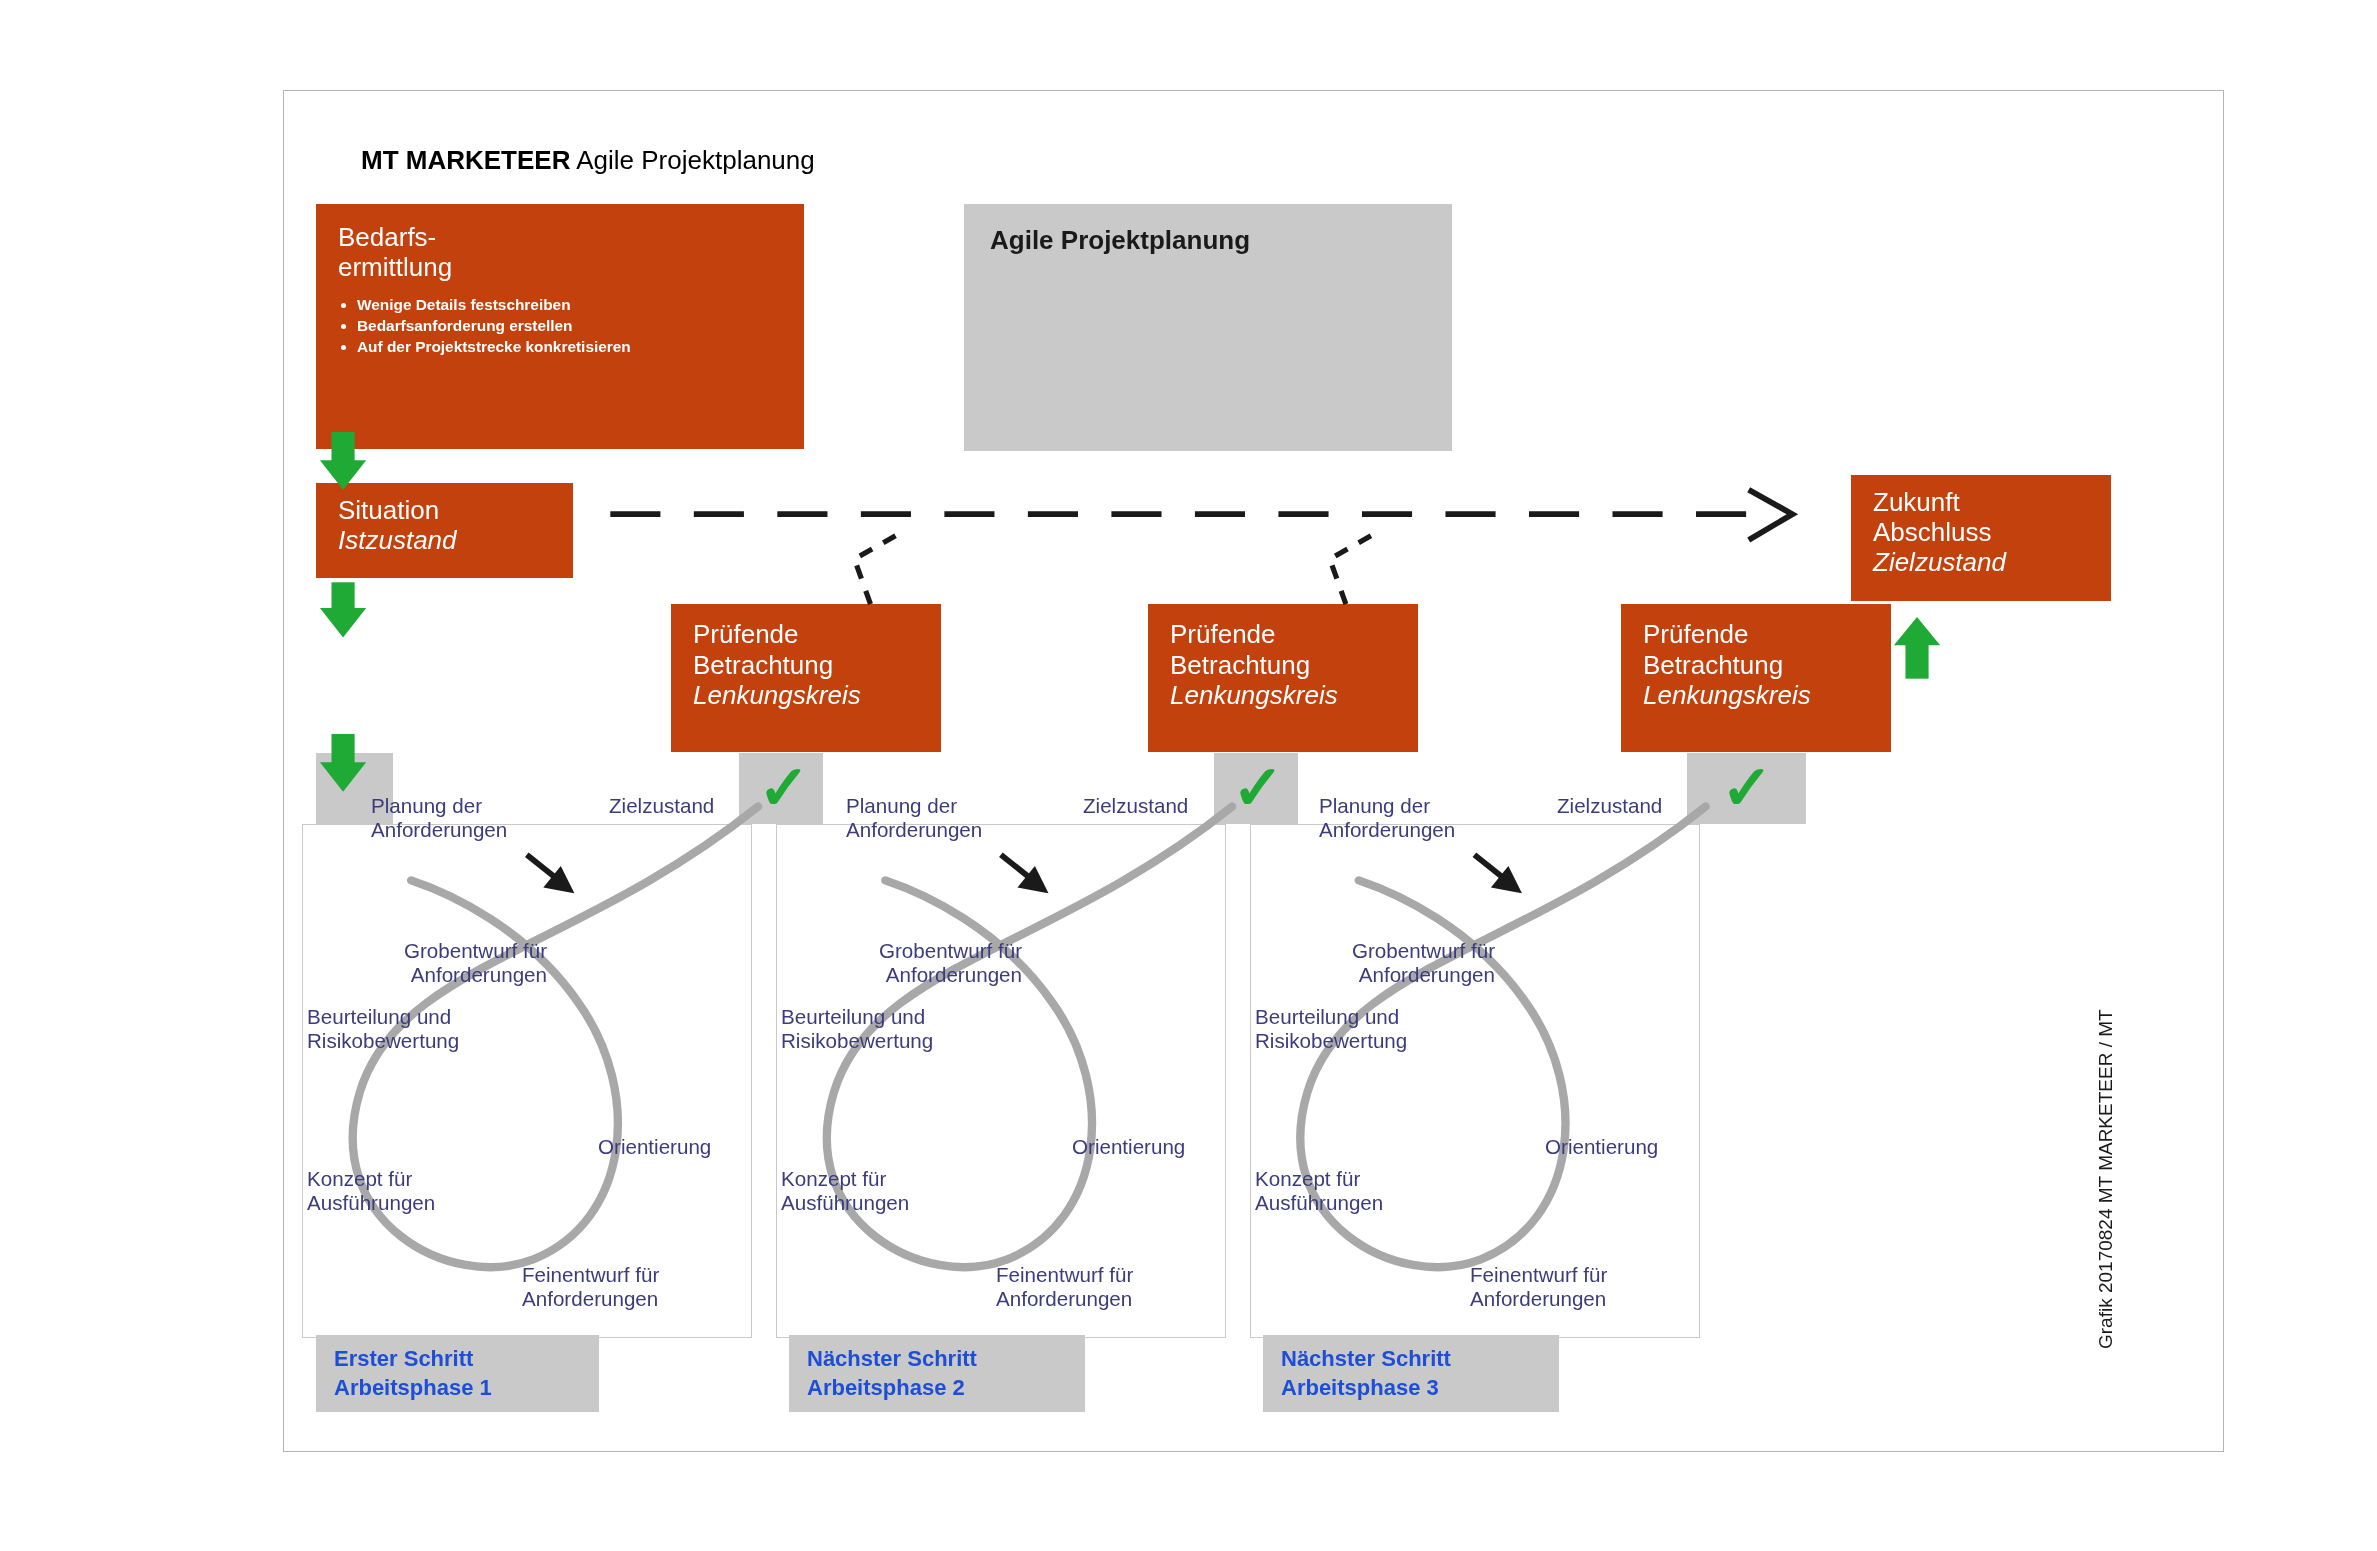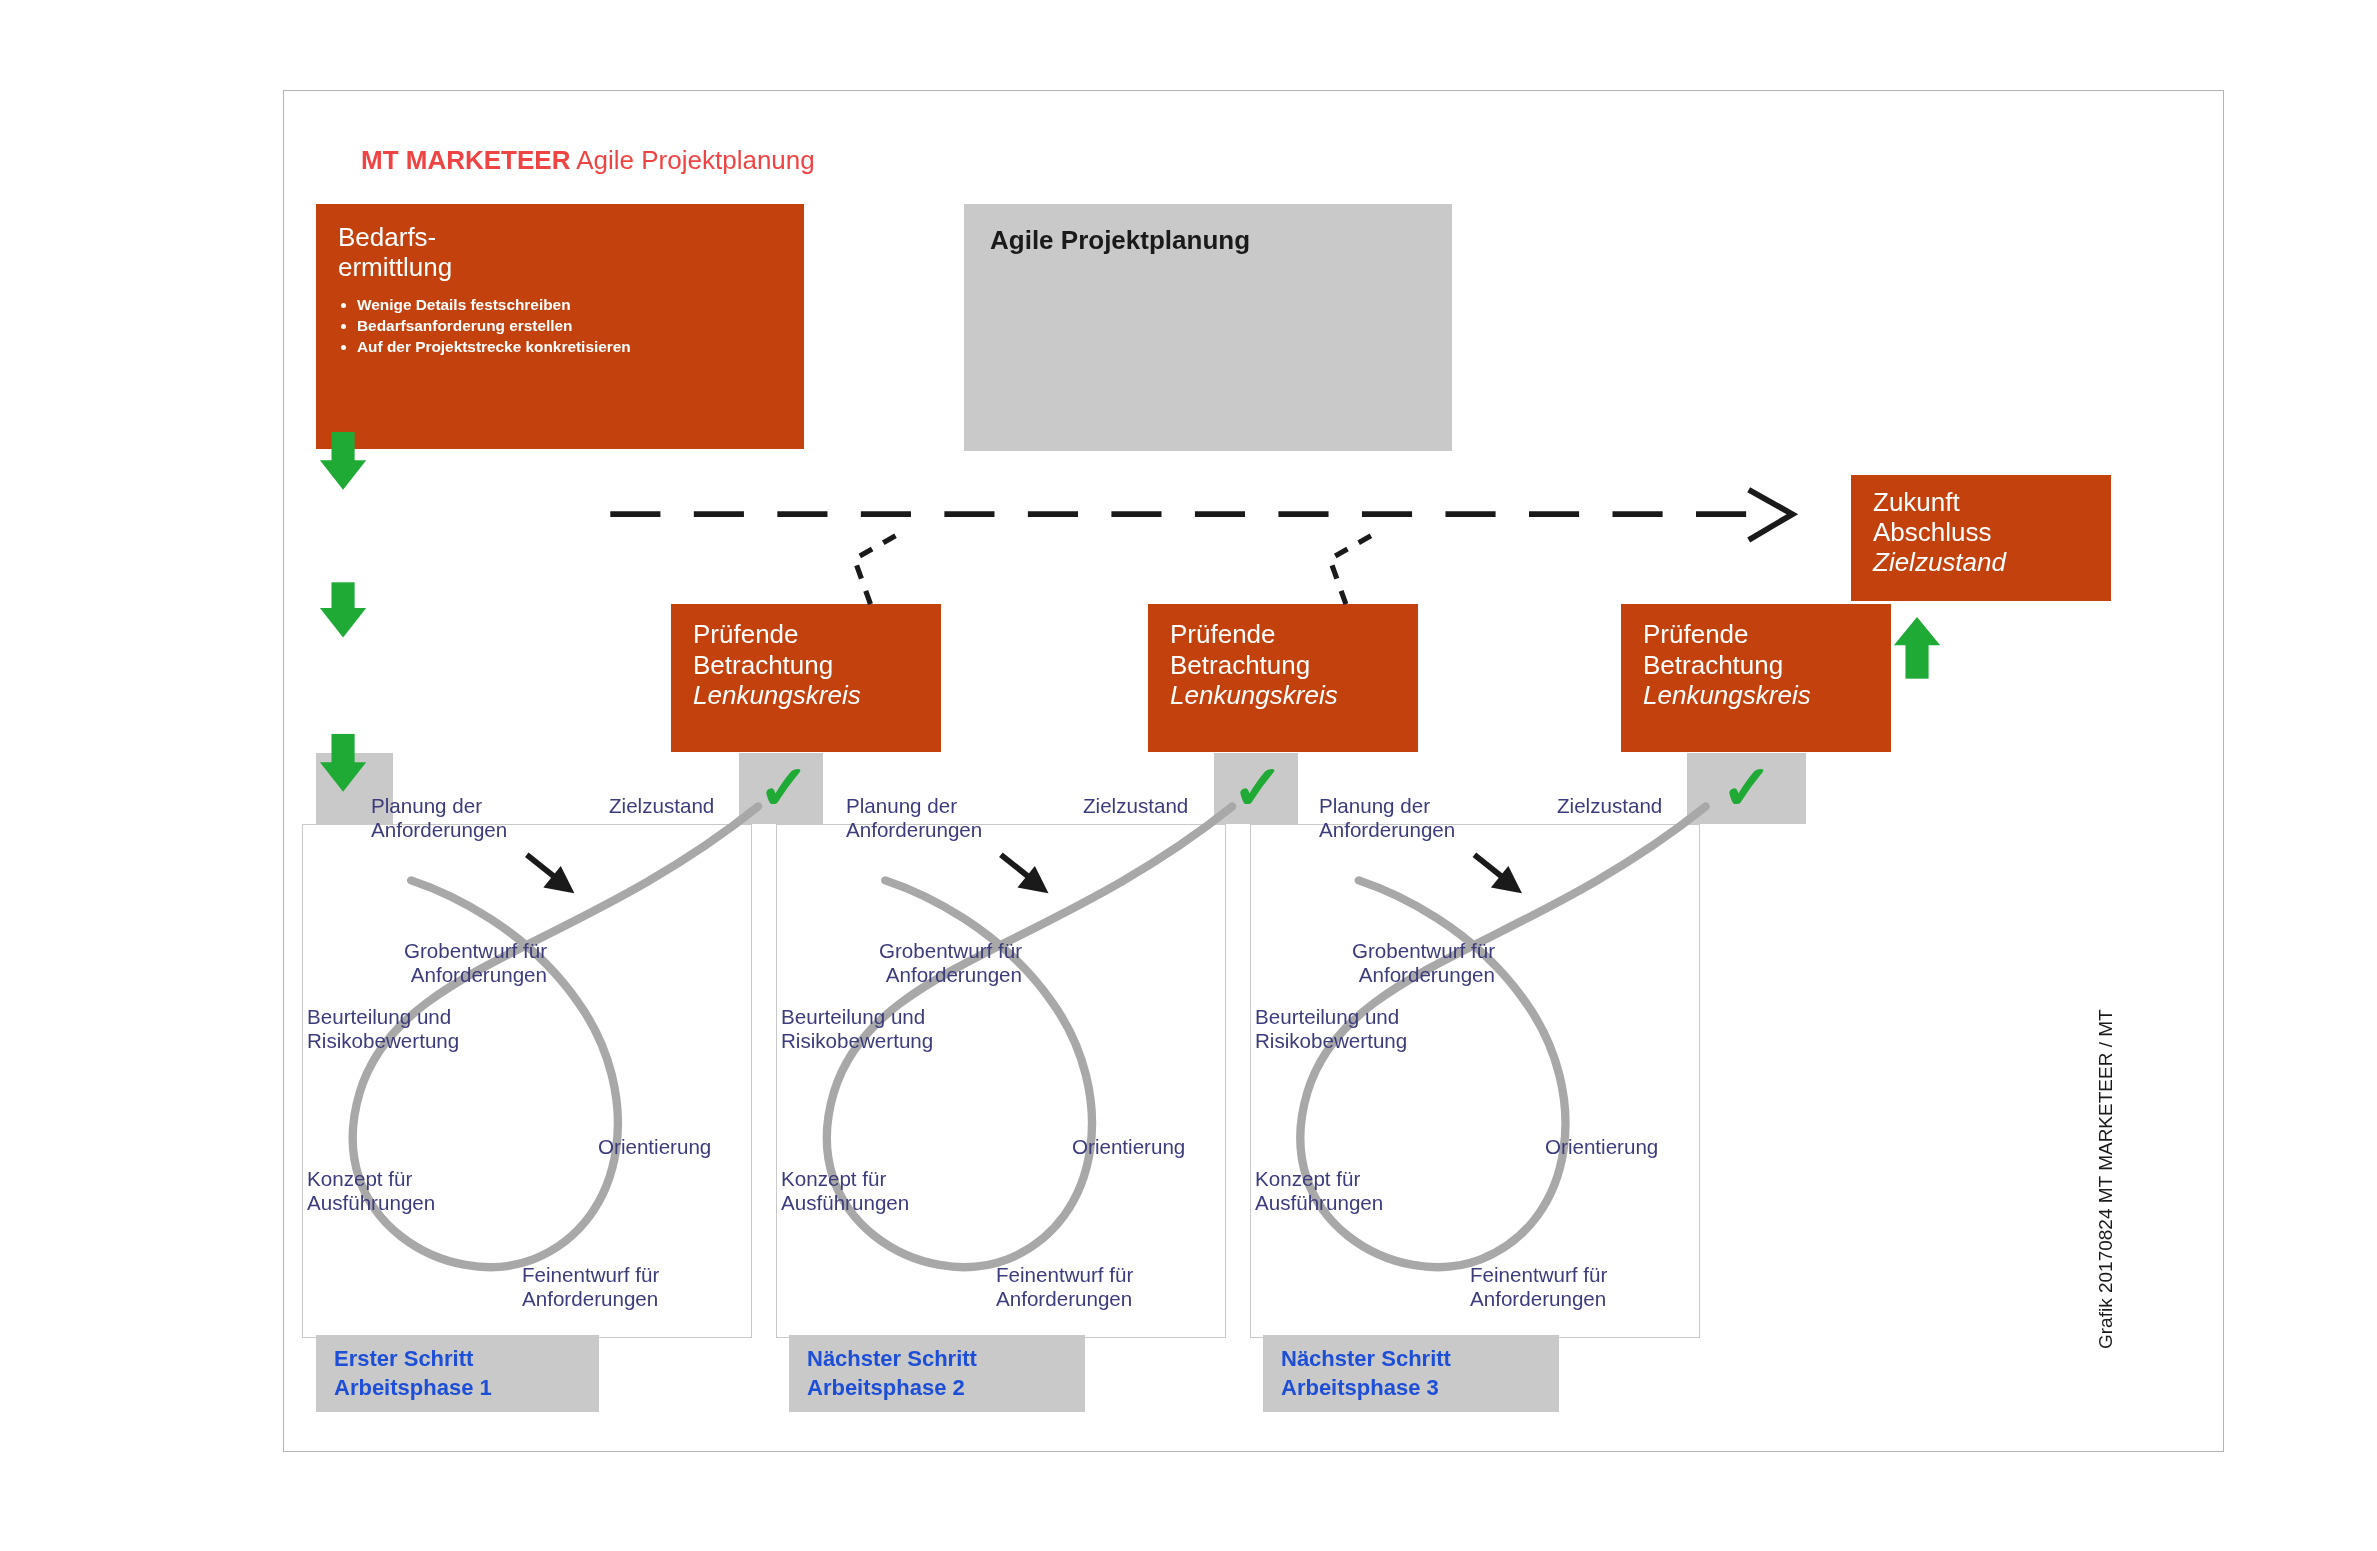--- a/index.html
+++ b/index.html
@@ -25,21 +25,21 @@
     height: 1362px;
     border: 1.9px solid #b4b4b4;
     box-sizing: border-box;
     background: #ffffff;
   }
   .title {
     position: absolute;
     left: 361px;
     top: 145px;
     font-size: 26px;
-    color: #ef4444;
+    color: #000000;
     white-space: nowrap;
   }
   .title b { font-weight: bold; }
 
   
   .blue {
     position: absolute;
     background: #c2410c;
     color: #ffffff;
     box-sizing: border-box;
@@ -147,20 +147,24 @@
       <li>Wenige Details festschreiben</li>
       <li>Bedarfsanforderung erstellen</li>
       <li>Auf der Projektstrecke konkretisieren</li>
     </ul>
   </div>
 
   <div class="grey" style="left:964px; top:204px; width:488px; height:247px; padding:20.6px 15.4px 0 26px;">
     <div class="hd">Agile Projektplanung</div>
   </div>
 
+  <div class="blue" style="left:316px; top:483px; width:257px; height:95px; padding:11.6px 0 0 22px;">
+    <div class="hd">Situation</div>
+    <div class="hd it">Istzustand</div>
+  </div>
 
 
   <div class="blue" style="left:1851px; top:475px; width:260px; height:126px; padding:11.6px 0 0 22px;">
     <div class="hd">Zukunft</div>
     <div class="hd">Abschluss</div>
     <div class="hd it">Zielzustand</div>
   </div>
 
   <div class="blue" style="left:671px; top:604px; width:270px; height:148px; padding:15.4px 0 0 22px;">
     <div class="hd">Prüfende</div>

